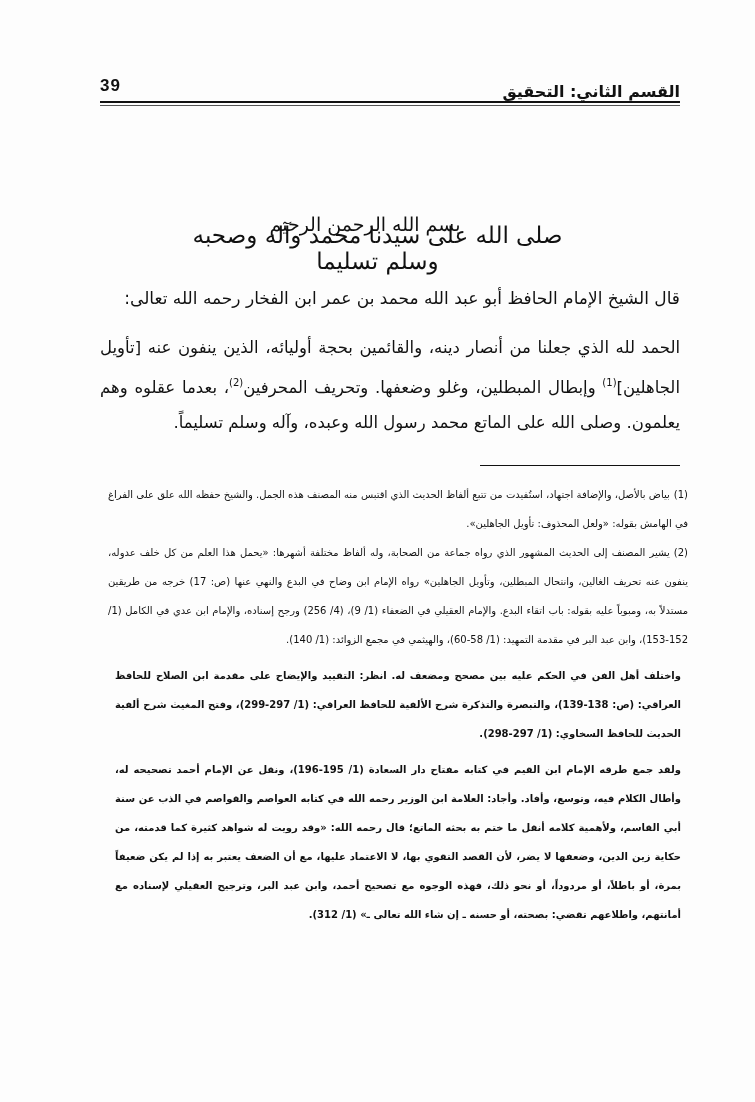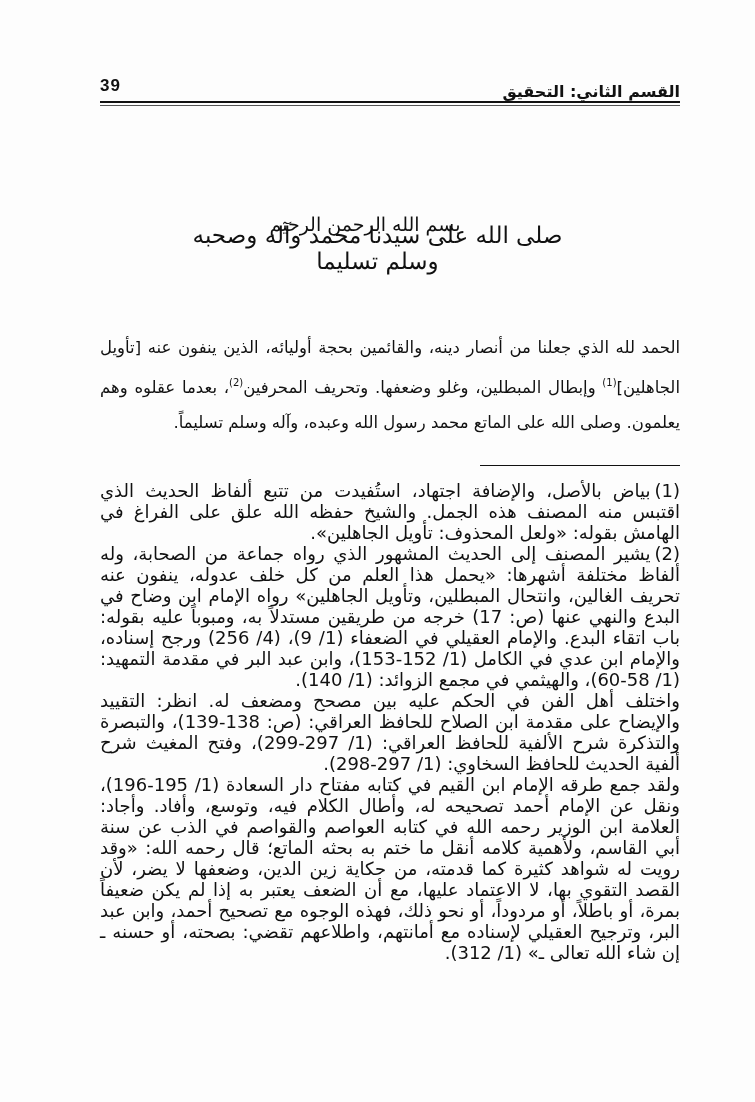--- a/index.html
+++ b/index.html
@@ -36,43 +36,44 @@
     font-family: "DejaVu Sans", sans-serif; font-size: 17px; direction: rtl; text-align: right;
   }
   .body-para {
     position: absolute; left: 100px; top: 330px; width: 580px;
     font-family: "DejaVu Sans", sans-serif; font-size: 16.5px; line-height: 35px;
     direction: rtl; text-align: justify; text-align-last: right;
   }
   .fn-ref { font-size: 10px; vertical-align: super; }
   .fn-sep { position: absolute; left: 480px; top: 465px; width: 200px; height: 1px; background: #111; }
   .footnotes {
-    position: absolute; left: 100px; top: 480px; width: 580px;
-    font-family: "DejaVu Sans", sans-serif; font-size: 18px; line-height: 21px;
+    position: absolute; left: 108px; top: 480px; width: 580px;
+    font-family: "DejaVu Sans", sans-serif; font-size: 10px; line-height: 29px;
     direction: rtl; text-align: justify; text-align-last: right;
   }
   .fn { margin: 0; }
   .fn .num { display: inline-block; margin-left: 4px; }
-  .fn-para { margin: 0; }
+  .fn-para { margin: 7px; font-weight: bold; }
 </style>
 </head>
 <body>
 
 <div class="page">
 
   <div class="running-head">
     <span class="running-title">القسم الثاني: التحقيق</span>
     <span class="page-num">39</span>
   </div>
   <div class="rule-thick"></div>
   <div class="rule-thin"></div>
 
   <div class="basmala">بسم الله الرحمن الرحيم</div>
   <div class="salawat">صلى الله على سيدنا محمد وآله وصحبه وسلم تسليما</div>
 
+  <div class="intro">قال الشيخ الإمام الحافظ أبو عبد الله محمد بن عمر ابن الفخار رحمه الله تعالى:</div>
 
   <div class="body-para">
     <span>الحمد لله الذي جعلنا من أنصار دينه، والقائمين بحجة أوليائه، الذين ينفون عنه [تأويل الجاهلين]</span><span class="fn-ref">(1)</span><span> وإبطال المبطلين، وغلو وضعفها. وتحريف المحرفين</span><span class="fn-ref">(2)</span><span>، بعدما عقلوه وهم يعلمون. وصلى الله على الماتع محمد رسول الله وعبده، وآله وسلم تسليماً.</span>
   </div>
 
   <div class="fn-sep"></div>
 
   <div class="footnotes">
     <p class="fn">
       <span class="num">(1)</span><span>بياض بالأصل، والإضافة اجتهاد، استُفيدت من تتبع ألفاظ الحديث الذي اقتبس منه المصنف هذه الجمل. والشيخ حفظه الله علق على الفراغ في الهامش بقوله: «ولعل المحذوف: تأويل الجاهلين».</span>

